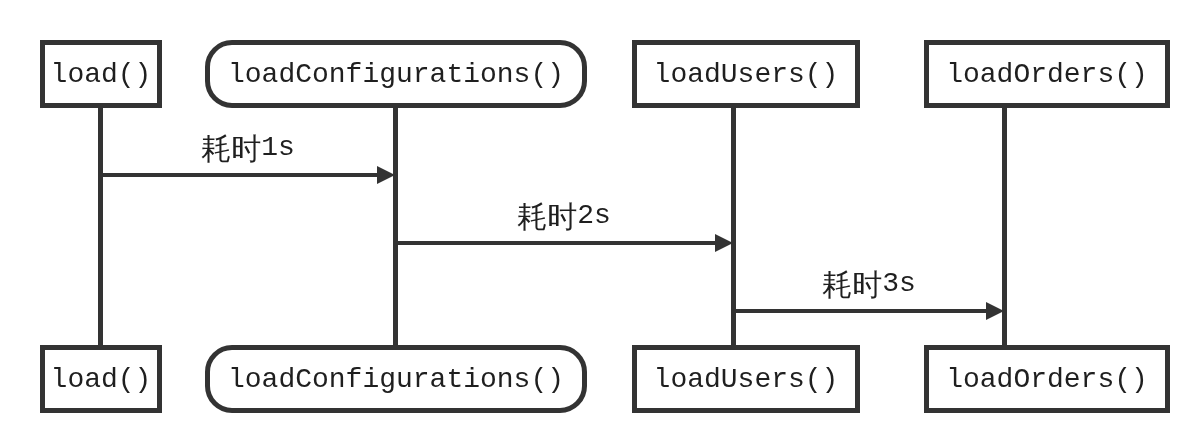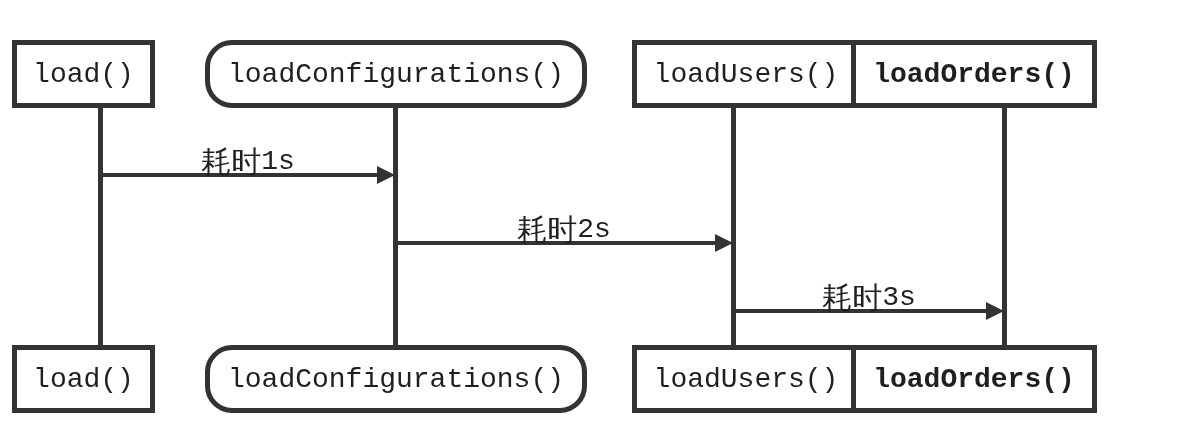--- a/index.html
+++ b/index.html
@@ -25,24 +25,24 @@
     align-items: center;
     justify-content: center;
     font-family: "Liberation Mono", "DejaVu Sans Mono", monospace;
     font-size: 28px;
     color: var(--text-color);
     white-space: nowrap;
     z-index: 2;
   }
   .row-top    { top: 40px; }
   .row-bottom { top: 345px; }
-  .p1 { left: 12px;  width: 143px; }
+  .p1 { left: 40px;  width: 122px; }
   .p2 { left: 205px; width: 382px; border-radius: 27px; }
   .p3 { left: 632px; width: 228px; }
-  .p4 { left: 851px; width: 246px; font-weight: bold; }
+  .p4 { left: 924px; width: 246px; }
 
   .lifeline {
     position: absolute;
     width: 5px;
     top: 108px;
     height: 237px;
     background: var(--line-color);
     z-index: 1;
   }
   .l1 { left: 98px; }
@@ -71,26 +71,25 @@
   }
   .msg1-head { left: 377px; top: 166px; }
   .msg2-head { left: 715px; top: 234px; }
   .msg3-head { left: 986px; top: 302px; }
 
   .msg-label {
     position: absolute;
     transform: translateX(-50%);
     white-space: nowrap;
     display: flex;
-    align-items: center;
+    align-items: flex-start;
     gap: 0;
     line-height: 1;
     color: var(--text-color);
     z-index: 2;
-    margin-top: 13px;
   }
   .msg1-label { left: 248px; top: 134px; }
   .msg2-label { left: 564px; top: 202px; }
   .msg3-label { left: 869px; top: 270px; }
   .msg-term {
     font-family: "DejaVu Sans", sans-serif;
     font-size: 30px;
   }
   .msg-value {
     font-family: "Liberation Mono", "DejaVu Sans Mono", monospace;

